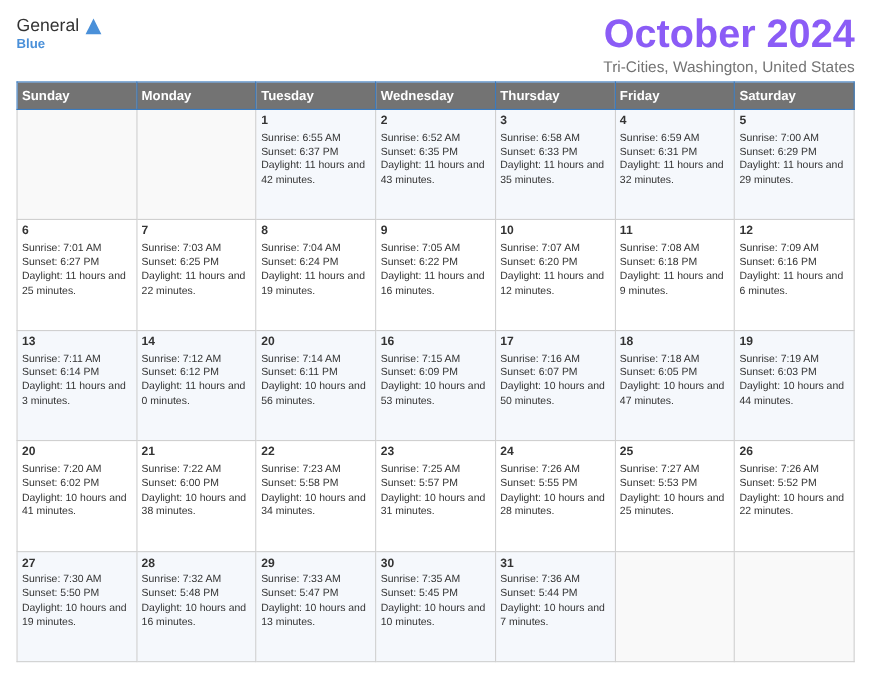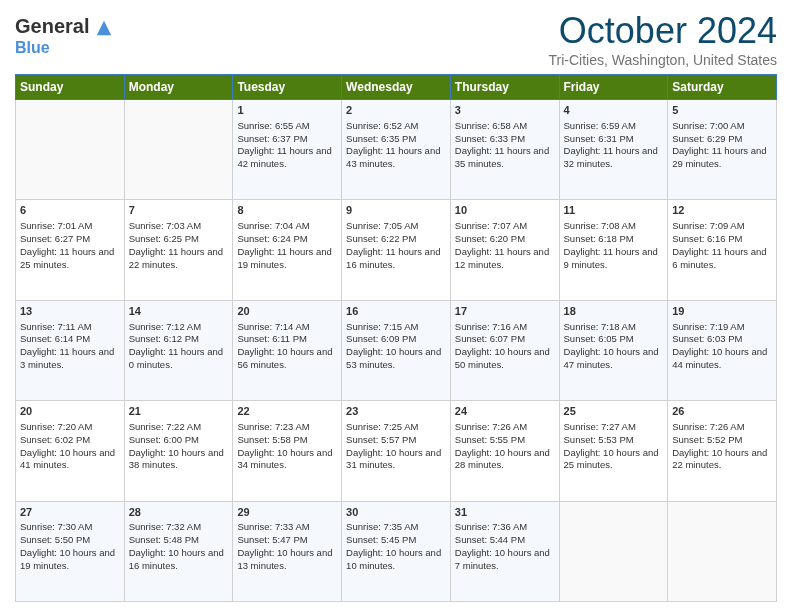--- a/index.html
+++ b/index.html
@@ -26,35 +26,35 @@
     .logo {
       display: flex;
       align-items: center;
       margin-top: 4px;
     }
     .title-block {
       text-align: right;
     }
     .month-title {
       font-size: 36px;
-      font-weight: normal;
-      color: #0c4a6e;
+      font-weight: bold;
+      color: #8b5cf6;
     }
     .location {
       font-size: 14px;
       color: #737373;
     }
     table {
       width: 100%;
       border-collapse: collapse;
       flex: 1;
       table-layout: fixed;
     }
     thead tr th {
-      background-color: #4d7c0f;
+      background-color: #737373;
       color: #fff;
       font-size: 12px;
       font-weight: bold;
       padding: 5px 4px;
       text-align: left;
       border: 1px solid #3a7bbf;
     }
     tbody tr td {
       vertical-align: top;
       font-size: 9.5px;
@@ -83,27 +83,27 @@
       line-height: 1.35;
     }
   </style>
 </head>
 <body>
 
 <div class="page">
   <div class="header">
     <div class="logo">
       <div>
-        <div style="font-size:20px;font-weight:bold;color:#333;line-height:1.2;">
+        <div style="font-size:16px;font-weight:normal;color:#333;line-height:1.2;">
           <span style="color:#333;">General</span>
           <svg style="display:inline-block;vertical-align:middle;width:18px;height:18px;" viewBox="0 0 20 20">
             <polygon points="10,2 18,18 2,18" fill="#4a90d9"></polygon>
           </svg>
         </div>
-        <div style="font-size:16px;font-weight:bold;color:#4a90d9;line-height:1.2;">Blue</div>
+        <div style="font-size:12px;font-weight:bold;color:#4a90d9;line-height:1.2;">Blue</div>
       </div>
     </div>
     <div class="title-block">
       <div class="month-title">October 2024</div>
       <div class="location">Tri-Cities, Washington, United States</div>
     </div>
   </div>
 
   <table>
     <thead>

